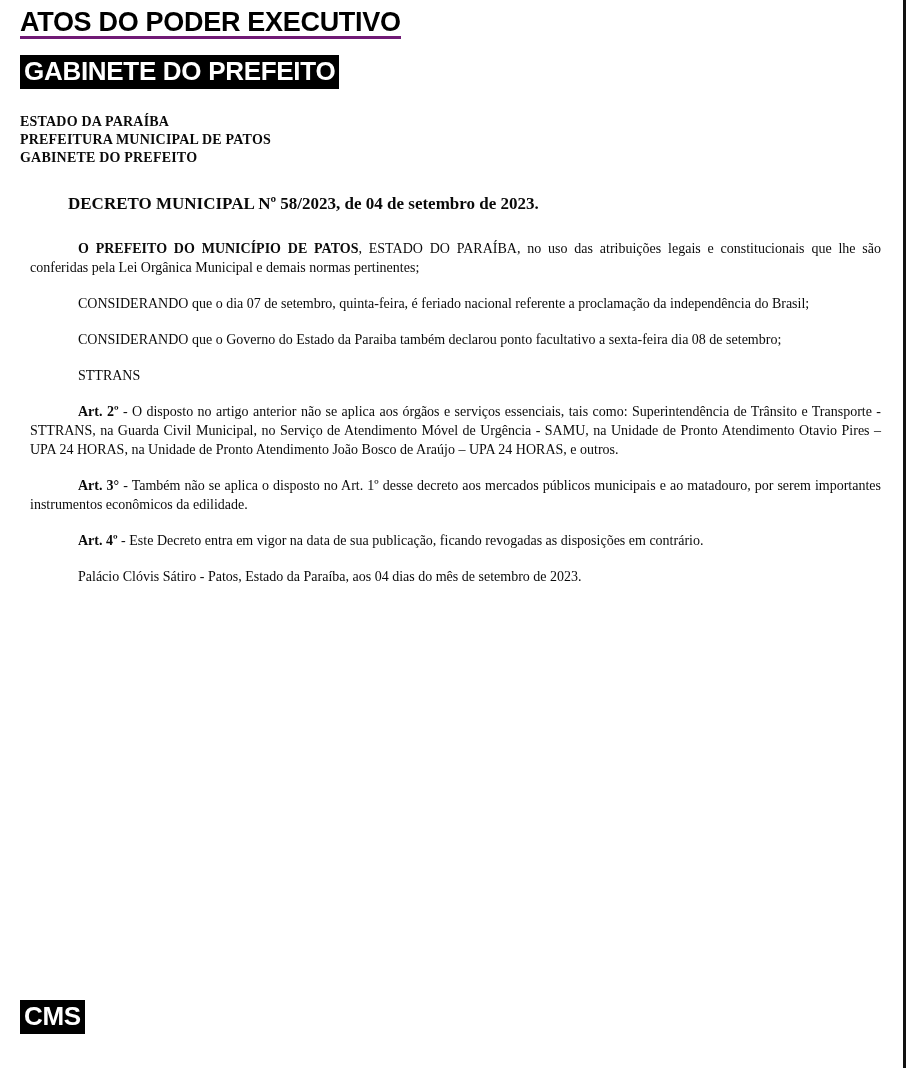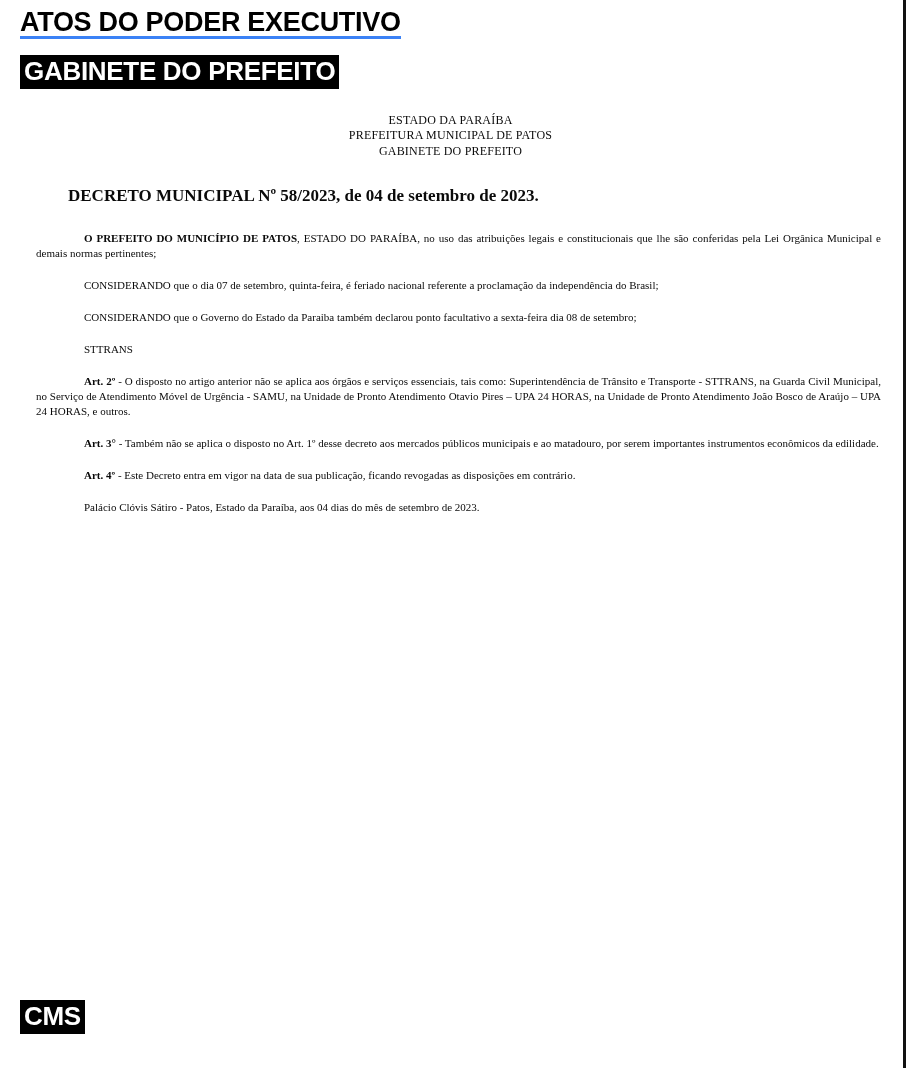--- a/index.html
+++ b/index.html
@@ -50,43 +50,43 @@
   
   .banner-underline {
     font-family: "Liberation Sans", "DejaVu Sans", sans-serif;
     font-weight: bold;
     font-size: 27px;
     letter-spacing: -0.3px;
     line-height: 1.05;
     margin: 0;
     padding: 8px 0 0 0;
     display: inline-block;
-    border-bottom: 3px solid #3b82f6;
+    border-bottom: 3px solid #701a75;
     color: #000;
   }
   .banner-invert {
     font-family: "Liberation Sans", "DejaVu Sans", sans-serif;
     font-weight: bold;
     font-size: 26px;
     letter-spacing: -0.3px;
     line-height: 1.18;
     display: inline-block;
     background: #000000;
     color: #ffffff;
     padding: 1px 4px 2px 4px;
     margin: 0;
   }
   .banner-row-1 { margin-bottom: 16px; }
   .banner-row-2 { margin-bottom: 24px; }
 
   
   .org-header {
-    text-align: center;
-    font-weight: normal;
-    font-size: 12px;
+    text-align: left;
+    font-weight: bold;
+    font-size: 14px;
     line-height: 1.28;
     letter-spacing: 0.2px;
     margin: 0 0 26px 0;
   }
   .org-header div { white-space: nowrap; }
 
   
   .decree-line {
     font-weight: bold;
     font-size: 17px;
@@ -101,25 +101,25 @@
     font-weight: bold;
     font-size: 16.5px;
     line-height: 1.34;
     text-align: justify;
     text-align-last: left;
     letter-spacing: 0.1px;
   }
 
   
   p.body {
-    font-size: 11px;
+    font-size: 14px;
     line-height: 1.36;
     text-align: justify;
     text-align-last: left;
-    margin: 0 0 17px 16px;
+    margin: 0 0 17px 10px;
     text-indent: 48px;
     font-family: Liberation Serif, serif;
   }
   p.body b { font-weight: bold; }
 
   
   .sign-zone {
     position: relative;
     margin-top: 22px;
     height: 118px;

